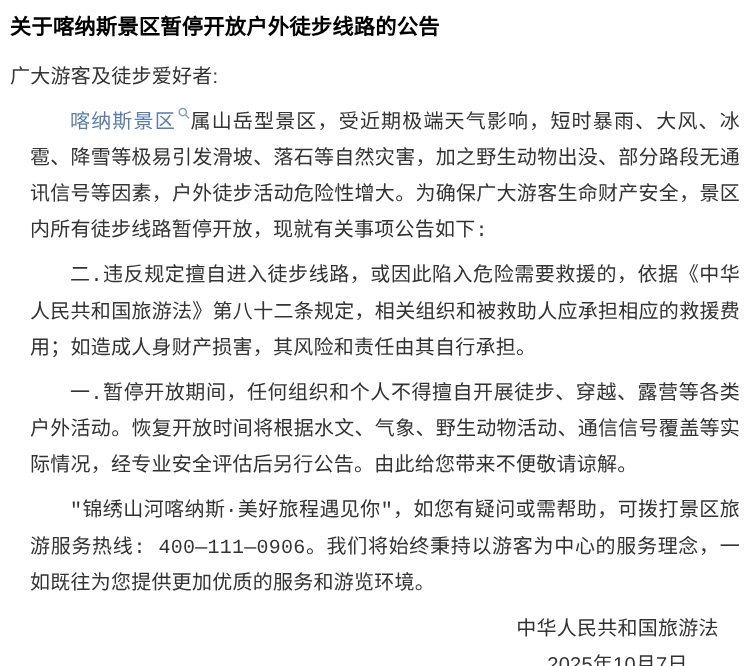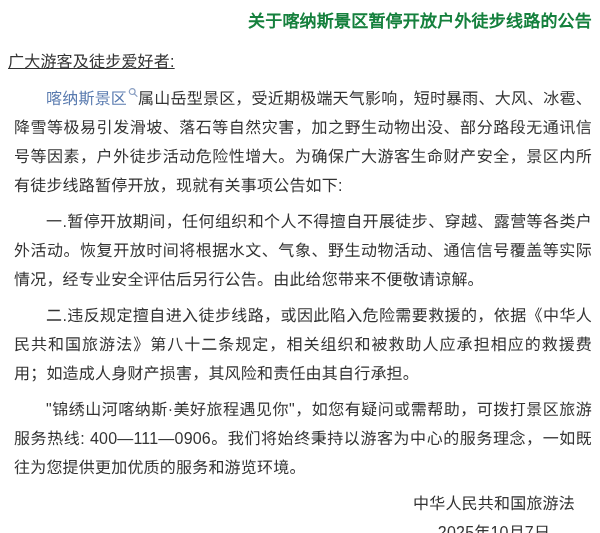--- a/index.html
+++ b/index.html
@@ -17,32 +17,32 @@
     padding: 10px 8px 0 8px;
     font-size: 16px;
     line-height: 29px;
     color: #333333;
     letter-spacing: 0.2px;
   }
   .title {
     font-size: 17px;
     line-height: 24px;
     font-weight: 700;
-    color: #15803d;
-    text-align: right;
+    color: #000000;
+    text-align: left;
     margin: 0 0 13px 0;
   }
   .salutation {
     margin: 0 0 8px 0;
-    text-decoration: underline;
   }
   .para {
-    margin: 0 0 7px 6px;
+    margin: 0 0 7px 16px;
     text-indent: 2em;
     text-align: justify;
+    font-family: Liberation Mono, monospace;
   }
   .entity-link {
     color: #5b7cb0;
     text-decoration: none;
     cursor: pointer;
   }
   .sup-icon {
     display: inline-block;
     width: 10px;
     height: 11px;
@@ -69,23 +69,23 @@
 
   <p class="salutation">广大游客及徒步爱好者:</p>
 
   <p class="para">
     <a class="entity-link"><span>喀纳斯景区</span><span class="sup-icon"><svg viewBox="0 0 10 11" xmlns="http://www.w3.org/2000/svg">
             <circle cx="4.2" cy="4.6" r="2.9" fill="none" stroke="#8a9fc2" stroke-width="1.2"></circle>
             <line x1="6.4" y1="6.8" x2="9" y2="9.4" stroke="#8a9fc2" stroke-width="1.2" stroke-linecap="round"></line>
           </svg></span></a><span>属山岳型景区，受近期极端天气影响，短时暴雨、大风、冰雹、降雪等极易引发滑坡、落石等自然灾害，加之野生动物出没、部分路段无通讯信号等因素，户外徒步活动危险性增大。为确保广大游客生命财产安全，景区内所有徒步线路暂停开放，现就有关事项公告如下:</span>
   </p>
 
+  <p class="para">二.违反规定擅自进入徒步线路，或因此陷入危险需要救援的，依据《中华人民共和国旅游法》第八十二条规定，相关组织和被救助人应承担相应的救援费用；如造成人身财产损害，其风险和责任由其自行承担。</p>
+
   <p class="para">一.暂停开放期间，任何组织和个人不得擅自开展徒步、穿越、露营等各类户外活动。恢复开放时间将根据水文、气象、野生动物活动、通信信号覆盖等实际情况，经专业安全评估后另行公告。由此给您带来不便敬请谅解。</p>
-
-  <p class="para">二.违反规定擅自进入徒步线路，或因此陷入危险需要救援的，依据《中华人民共和国旅游法》第八十二条规定，相关组织和被救助人应承担相应的救援费用；如造成人身财产损害，其风险和责任由其自行承担。</p>
 
   <p class="para">"锦绣山河喀纳斯·美好旅程遇见你"，如您有疑问或需帮助，可拨打景区旅游服务热线: 400—111—0906。我们将始终秉持以游客为中心的服务理念，一如既往为您提供更加优质的服务和游览环境。</p>
 
   <div class="signature">
     <div>中华人民共和国旅游法</div>
     <div>2025年10月7日</div>
   </div>
 
 </div>
 

